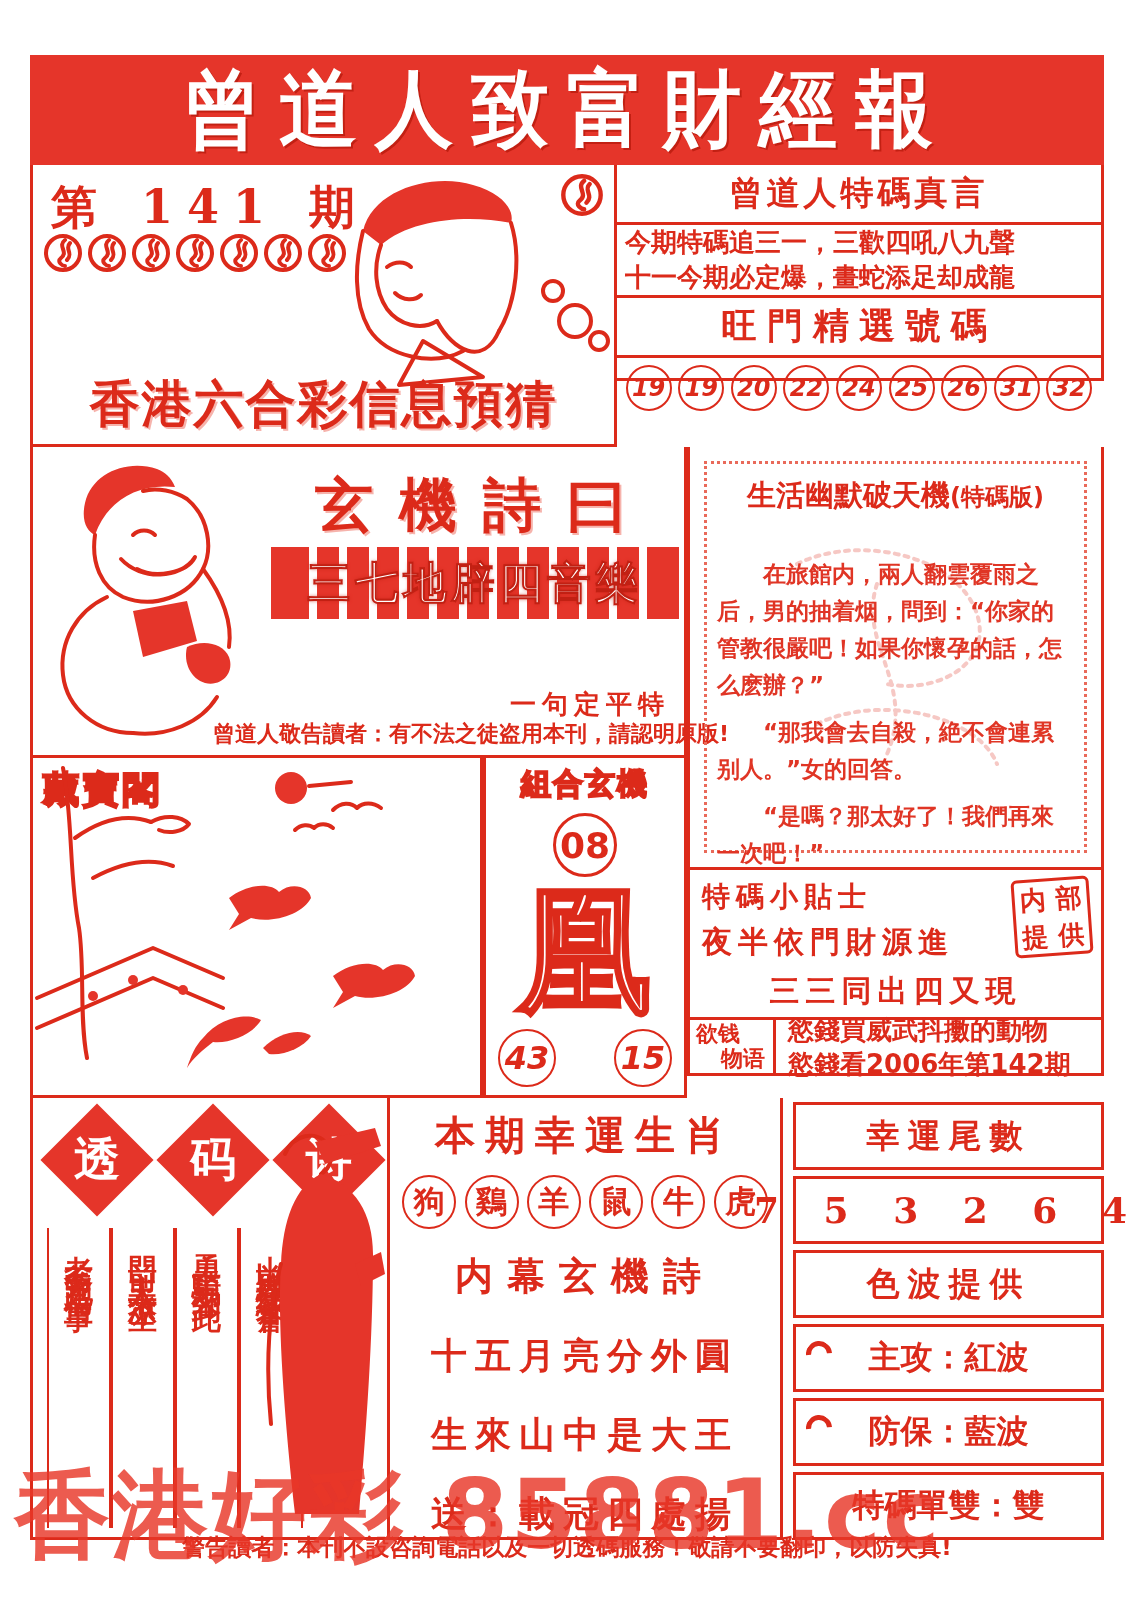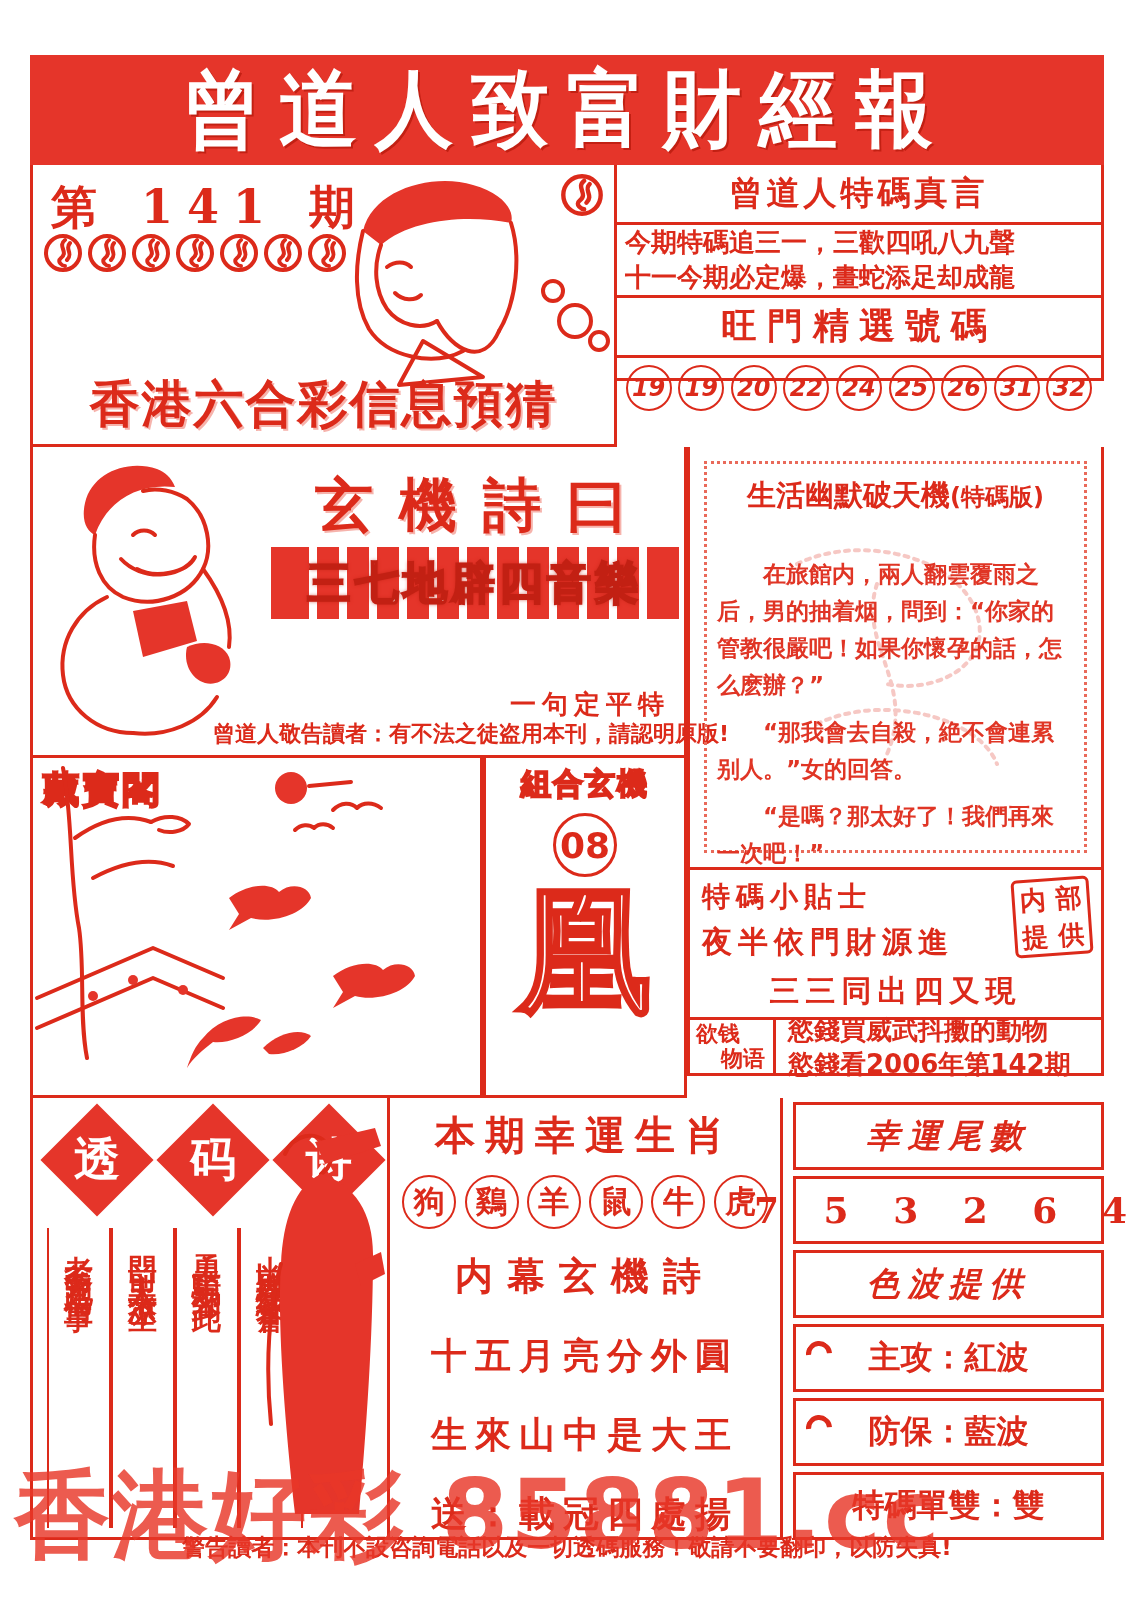--- a/index.html
+++ b/index.html
@@ -27,21 +27,21 @@
   .truth-body{flex:1;display:flex;flex-direction:column;justify-content:space-evenly;padding:0 8px;}
   .truth-line{font-size:26px;font-weight:800;white-space:nowrap;letter-spacing:0px;}
   .numbers-head{border-top:3px solid var(--red);border-bottom:3px solid var(--red);text-align:center;font-size:36px;font-weight:900;letter-spacing:10px;padding:4px 0;}
   .numbers-row{display:flex;justify-content:space-evenly;align-items:center;padding:7px 2px;}
   .numball{width:46px;height:46px;border:2.5px solid var(--red);border-radius:50%;display:flex;align-items:center;justify-content:center;font-size:24px;font-weight:900;font-style:italic;}
 
   
   .poem-box{left:30px;top:447px;width:657px;height:311px;border:3px solid var(--red);border-top:none;}
   .poem-title{position:absolute;left:250px;top:20px;width:400px;text-align:center;font-size:58px;font-weight:900;letter-spacing:26px;text-shadow:2px 2px 0 #f6b3ac;white-space:nowrap;}
   .stripe-banner{position:absolute;left:238px;top:100px;width:408px;height:72px;background:repeating-linear-gradient(90deg,var(--red2) 0 22px,#fff 22px 30px);display:flex;align-items:center;justify-content:center;border-left:16px solid var(--red2);border-right:16px solid var(--red2);}
-  .stripe-banner span{color:#fff;font-size:44px;font-weight:700;letter-spacing:4px;white-space:nowrap;-webkit-text-stroke:2px #c22013;text-shadow:0 0 4px #c22013;}
+  .stripe-banner span{color:#fff;font-size:44px;font-weight:400;letter-spacing:4px;white-space:nowrap;-webkit-text-stroke:2px #c22013;text-shadow:0 0 4px #c22013;}
   .tagline{position:absolute;right:14px;top:240px;font-size:26px;font-weight:800;letter-spacing:6px;}
   .notice{position:absolute;left:180px;bottom:6px;width:470px;font-size:22px;font-weight:800;white-space:nowrap;}
 
   .joke-box{left:687px;top:447px;width:417px;height:423px;border:3px solid var(--red);border-top:none;border-left:3px solid var(--red);padding:14px;}
   .joke-inner{width:100%;height:100%;border:3px dotted #e96a5a;padding:8px 10px;position:relative;}
   .joke-title{text-align:center;font-size:29px;font-weight:900;white-space:nowrap;margin-top:4px;}
   .joke-title .suffix{font-size:24px;font-weight:700;}
   .joke-text{margin-top:40px;font-size:23px;font-weight:700;line-height:37px;color:#e03525;}
   .joke-text p{text-indent:2em;margin-bottom:10px;}
   .joke-ghost{position:absolute;left:30px;top:60px;opacity:.25;}
@@ -78,21 +78,21 @@
 
   .lucky-box{left:390px;top:1098px;width:393px;height:442px;border:3px solid var(--red);border-top:none;border-left:none;text-align:center;}
   .lucky-title{font-size:40px;font-weight:900;letter-spacing:10px;margin-top:10px;white-space:nowrap;}
   .zodiac-row{display:flex;justify-content:space-evenly;margin-top:12px;padding:0 4px;}
   .zodball{width:54px;height:54px;border:2.5px solid var(--red);border-radius:50%;display:flex;align-items:center;justify-content:center;font-size:31px;font-weight:800;}
   .lucky-sub{font-size:38px;font-weight:900;letter-spacing:14px;margin-top:22px;white-space:nowrap;}
   .lucky-poem{font-size:36px;font-weight:800;letter-spacing:8px;margin-top:30px;white-space:nowrap;}
 
   .rightcol{left:783px;top:1098px;width:321px;height:442px;position:absolute;display:flex;flex-direction:column;gap:6px;padding-top:4px;}
   .rrow{border:3px solid var(--red);margin:0 0 0 10px;flex:1;display:flex;align-items:center;justify-content:center;font-size:32px;font-weight:900;white-space:nowrap;position:relative;}
-  .rrow.title{letter-spacing:8px;font-size:33px;font-style:italic;}
+  .rrow.title{letter-spacing:8px;font-size:33px;}
   .rrow.nums{letter-spacing:16px;font-size:36px;font-family:"DejaVu Serif",serif;}
   .crescent{width:26px;height:26px;border:5px solid var(--red);border-radius:50%;border-bottom-color:transparent;border-right-color:transparent;transform:rotate(40deg);position:absolute;left:10px;top:14px;}
 
   
   .warning{position:absolute;left:0;top:1532px;width:100%;text-align:center;font-size:23px;font-weight:800;white-space:nowrap;}
   .watermark{position:absolute;left:14px;top:1452px;font-size:96px;font-weight:900;color:rgba(232,55,40,.82);white-space:nowrap;letter-spacing:2px;z-index:30;}
 
   svg{display:block;}
   .lineart path,.lineart circle,.lineart ellipse,.lineart polyline{stroke:var(--red);fill:none;stroke-width:4;stroke-linecap:round;stroke-linejoin:round;}
   .lineart .fill{fill:var(--red2);stroke:none;}
@@ -250,20 +250,24 @@
       <circle class="fill" cx="150" cy="232" r="5"></circle>
       <path class="fill" d="M170 280 C186 260 214 254 228 262 C220 276 196 286 180 284 C170 292 160 300 154 310 C158 298 162 288 170 280 Z"></path>
       <path class="fill" d="M230 290 C246 274 268 270 278 278 C270 290 250 298 236 296 Z"></path>
     </svg>
   </div>
 
   <div class="abs combo-box">
     <div class="combo-title">組合玄機</div>
     <div class="combo-num">08</div>
     <div class="combo-char">凰</div>
+    <div class="combo-bottom">
+      <div class="numball">43</div>
+      <div class="numball">15</div>
+    </div>
   </div>
 
   <div class="tips-box">
     <div class="tips-title">特碼小貼士</div>
     <div class="tips-line1">夜半依門財源進</div>
     <div class="tips-line2">三三同出四又現</div>
     <div class="stamp">
       <span>内</span>
       <span>部</span>
       <span>提</span>

